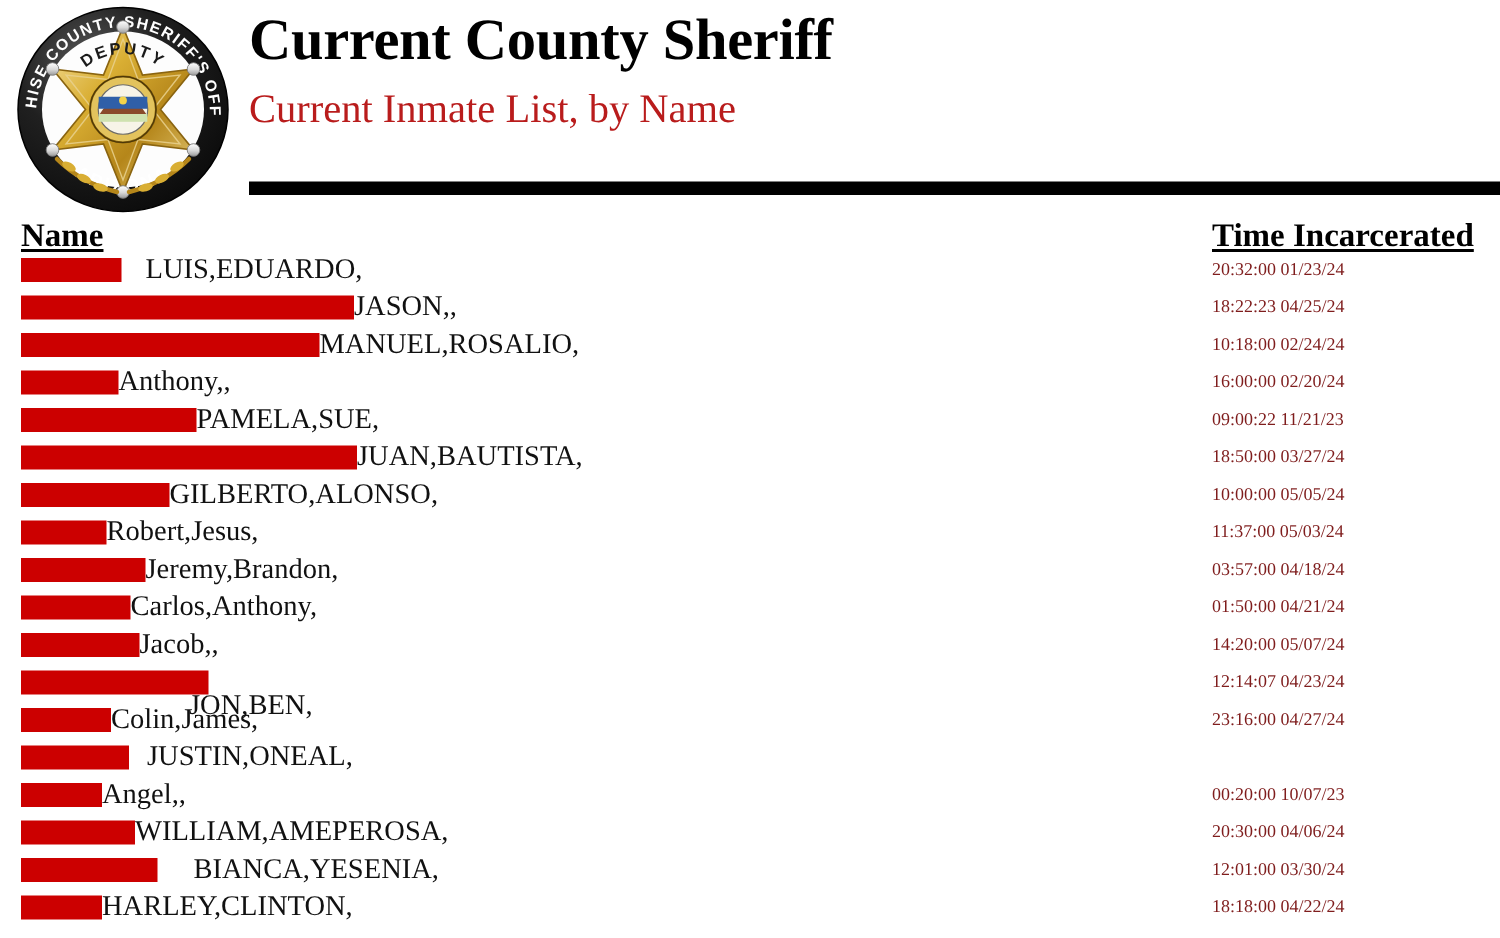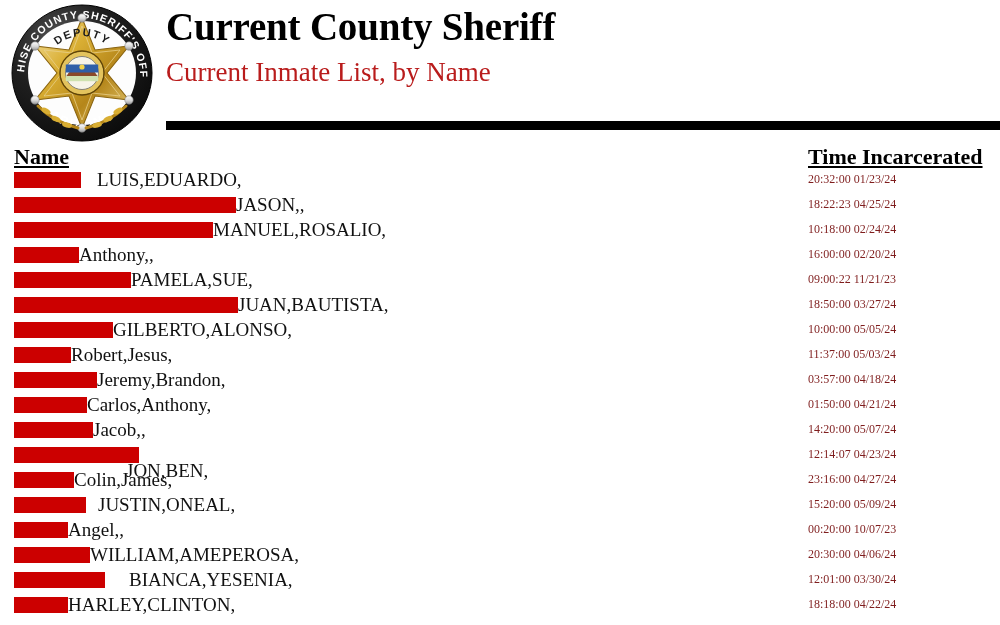--- a/index.html
+++ b/index.html
@@ -278,21 +278,20 @@
         <span class="row-time">12:14:07 04/23/24</span>
       </div>
       <div class="row">
         <span class="redaction" style="width: 60px; background: rgb(204, 0, 0);"></span>
         <span class="row-name" style="left: 74px;">Colin,James,</span>
         <span class="row-time">23:16:00 04/27/24</span>
       </div>
       <div class="row">
         <span class="redaction" style="width: 72px; background: rgb(204, 0, 0);"></span>
         <span class="row-name" style="left: 86px; margin-left: 12px;">JUSTIN,ONEAL,</span>
-        <span class="row-time">15:20:00 05/09/24</span>
       </div>
       <div class="row">
         <span class="redaction" style="width: 54px; background: rgb(204, 0, 0);"></span>
         <span class="row-name" style="left: 68px;">Angel,,</span>
         <span class="row-time">00:20:00 10/07/23</span>
       </div>
       <div class="row">
         <span class="redaction" style="width: 76px; background: rgb(204, 0, 0);"></span>
         <span class="row-name" style="left: 90px;">WILLIAM,AMEPEROSA,</span>
         <span class="row-time">20:30:00 04/06/24</span>

